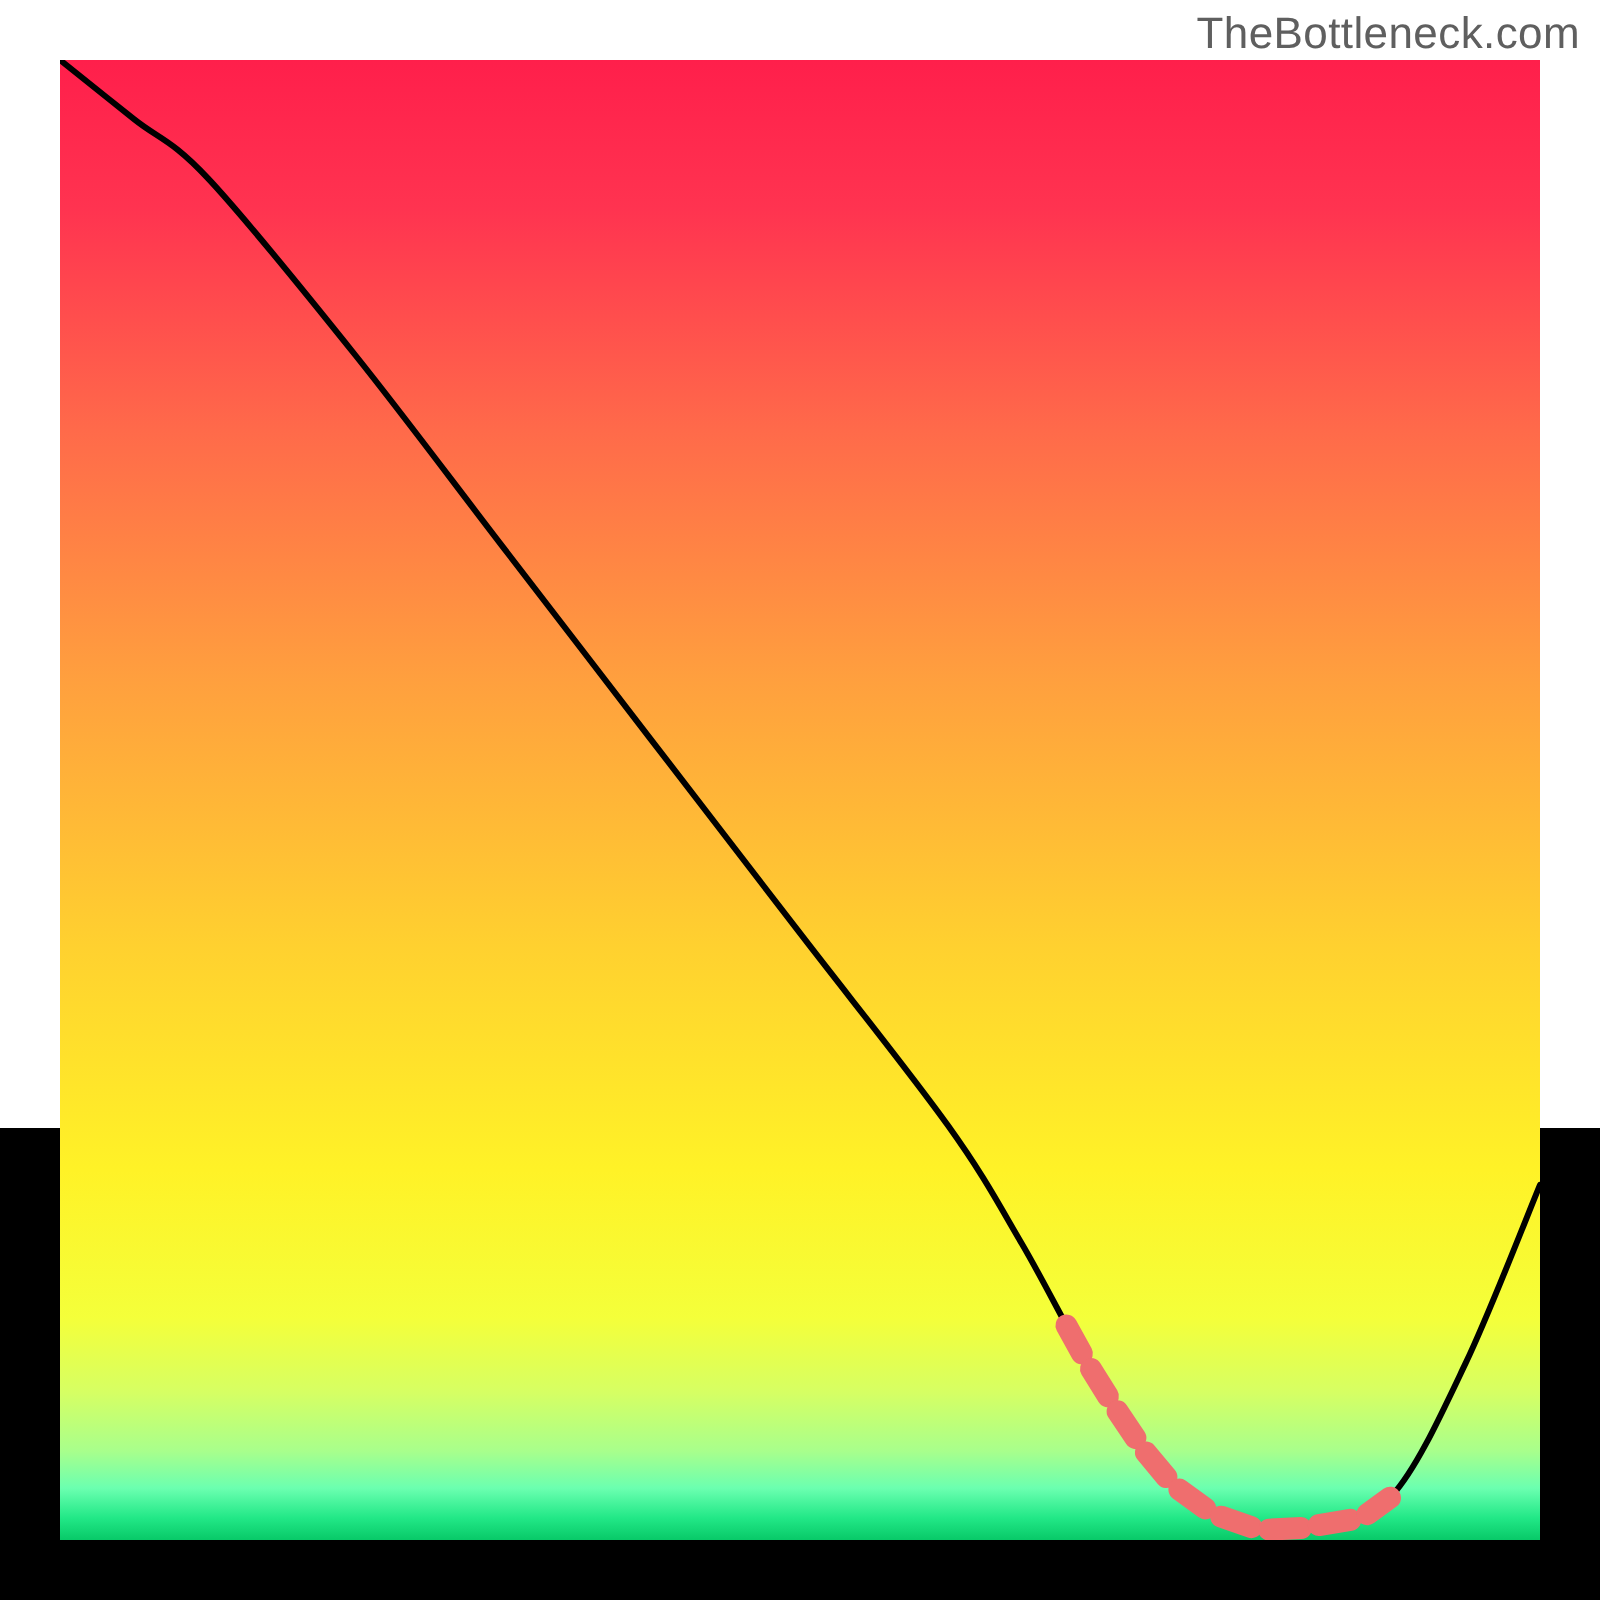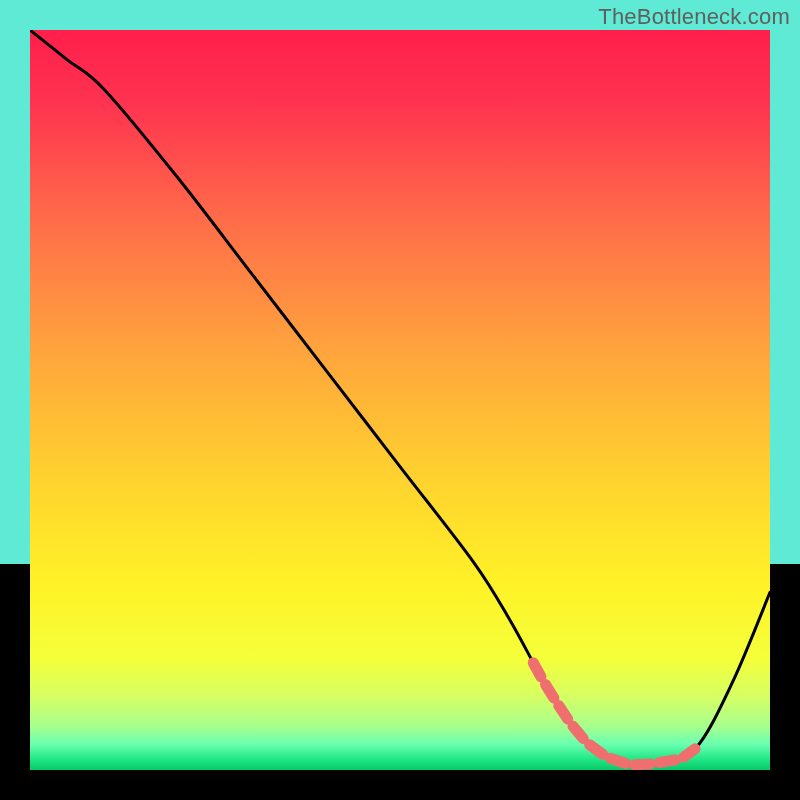--- a/index.html
+++ b/index.html
@@ -10,21 +10,21 @@
     background: #000;
     overflow: hidden;
     font-family: Arial, Helvetica, sans-serif;
   }
   .frame {
     position: absolute;
     left: 0;
     top: 0;
     width: 800px;
     height: 564px;
-    background: #5eead4;
+    background: #ffffff;
   }
   .watermark {
     position: absolute;
     top: 4px;
     right: 10px;
     color: #5f5f5f;
     font-size: 22px;
     font-weight: 500;
     letter-spacing: 0.2px;
     user-select: none;

